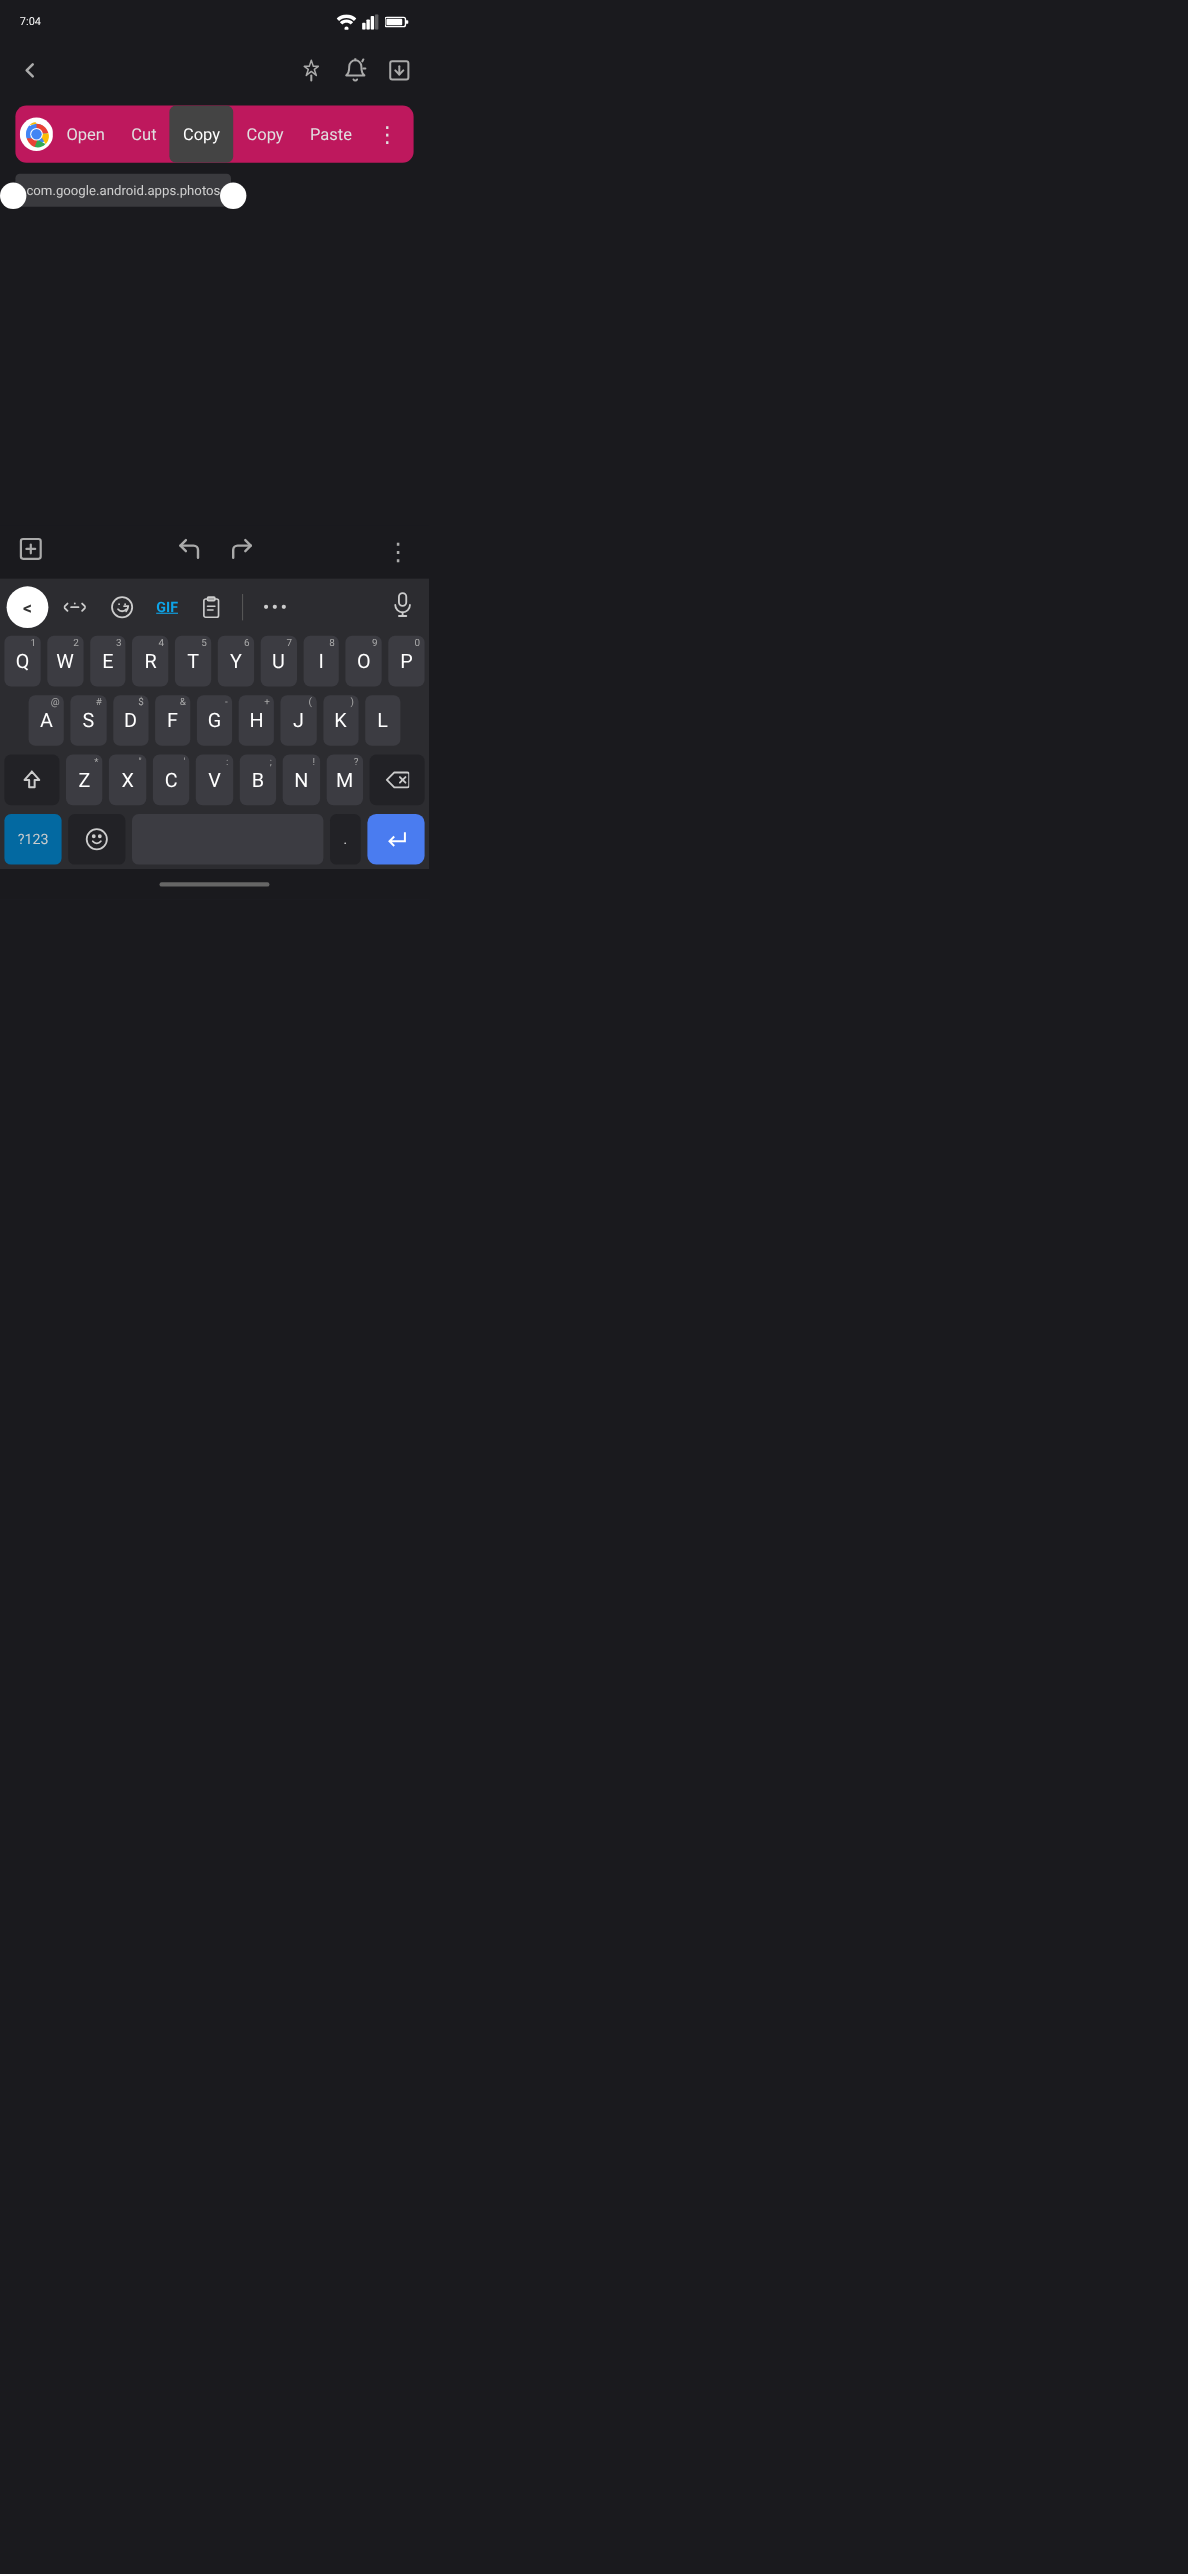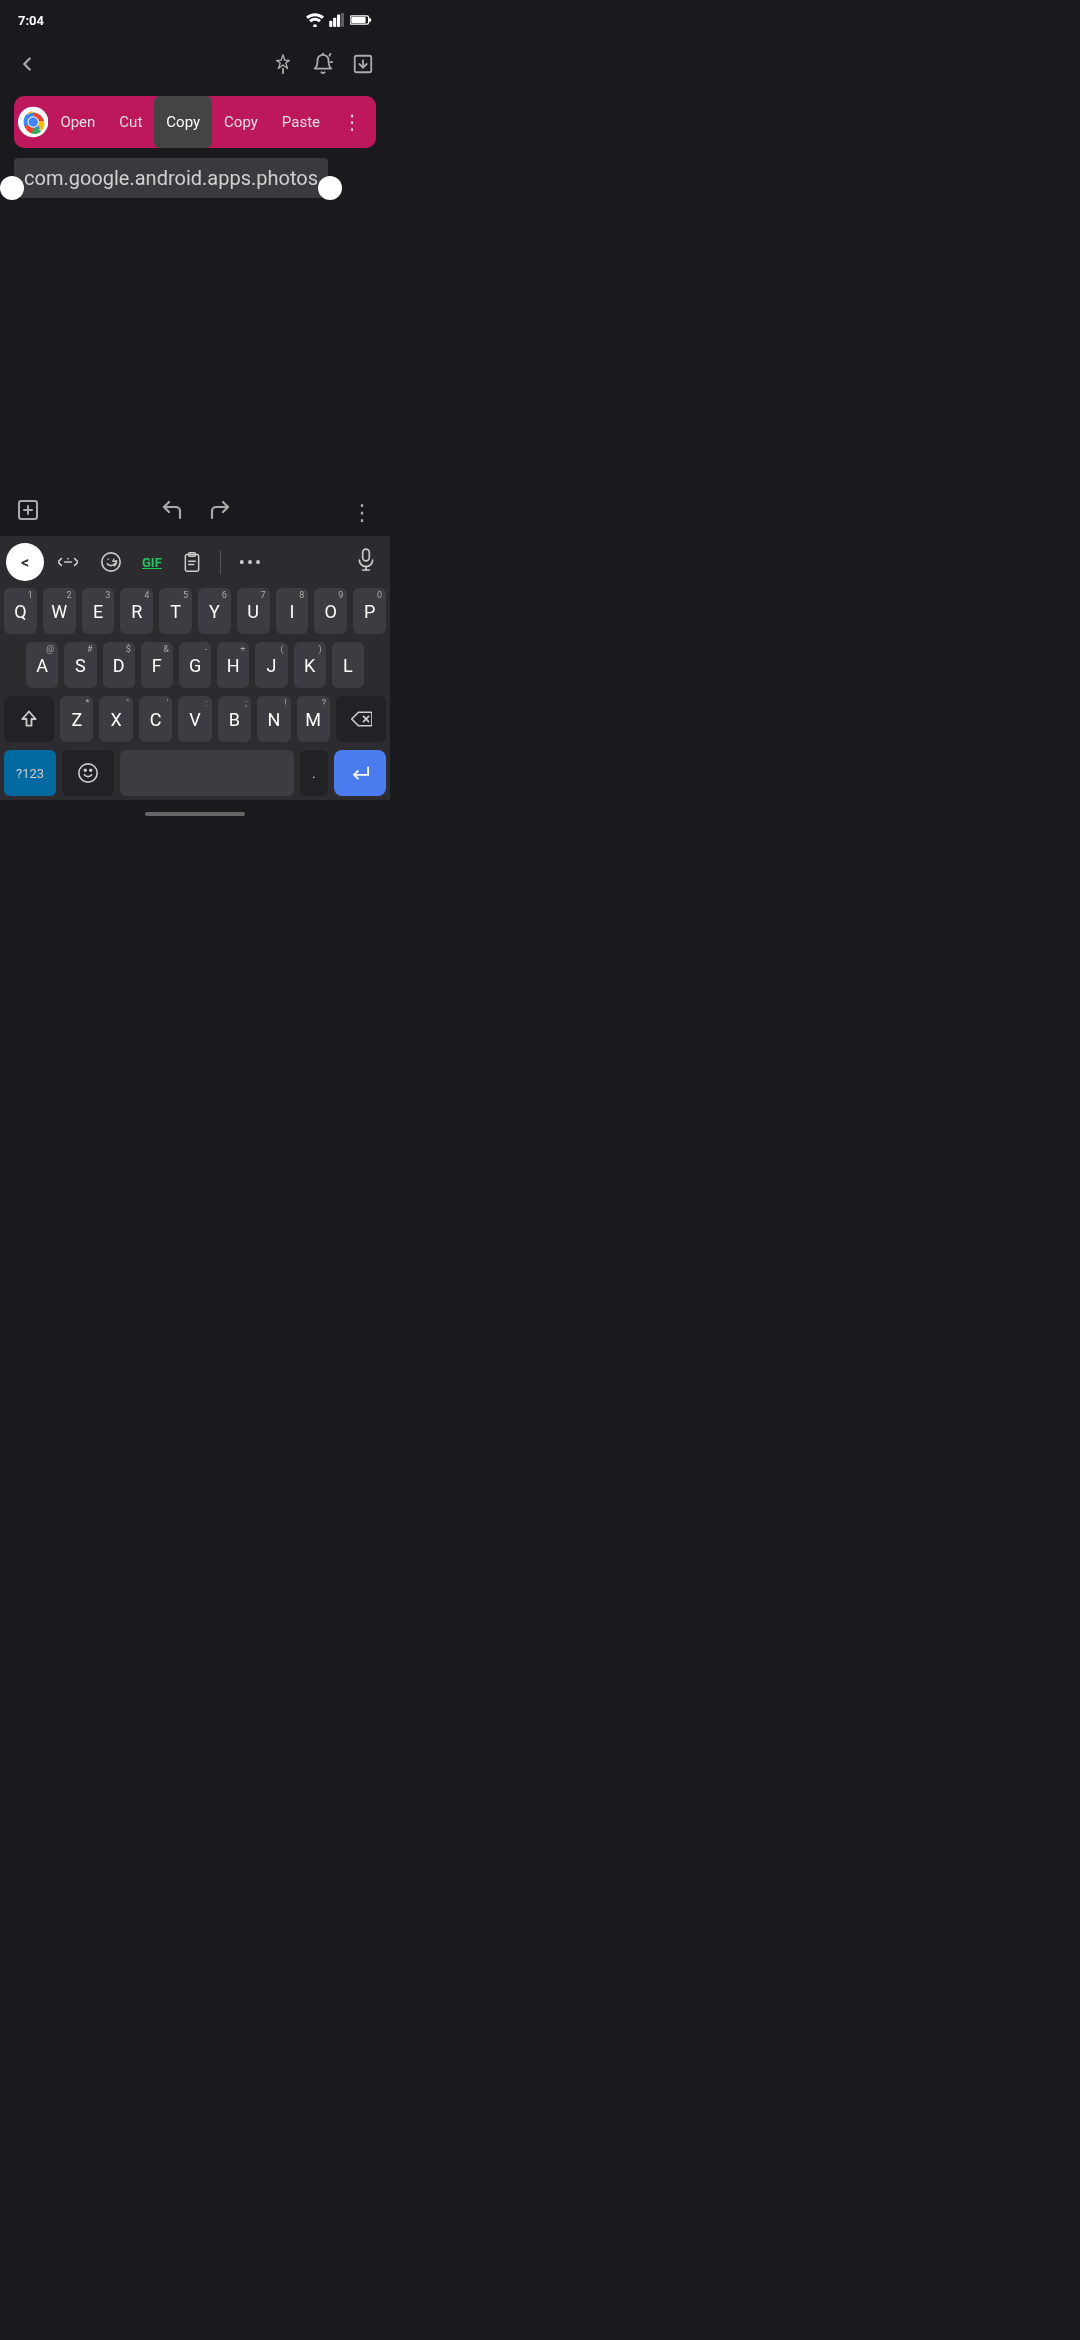--- a/index.html
+++ b/index.html
@@ -17,22 +17,22 @@
 
     
     .status-bar {
       display: flex;
       align-items: center;
       justify-content: space-between;
       padding: 10px 18px 6px;
       height: 36px;
     }
     .status-time {
-      font-size: 13px;
-      font-weight: 700;
+      font-size: 10px;
+      font-weight: 400;
       color: #fff;
     }
     .status-icons {
       display: flex;
       align-items: center;
       gap: 5px;
     }
 
     
     .top-bar {
@@ -100,21 +100,21 @@
 
     
     .text-area {
       margin: 10px 14px;
       position: relative;
     }
     .text-content {
       background: #3a3a3e;
       border-radius: 4px;
       padding: 8px 10px;
-      font-size: 20px;
+      font-size: 12px;
       color: #d0d0d0;
       display: inline-block;
       position: relative;
     }
     .selection-handle-left {
       position: absolute;
       left: -14px;
       bottom: -2px;
       width: 24px;
       height: 24px;
@@ -188,21 +188,21 @@
     .kbd-function-icon {
       color: #ccc;
       font-size: 18px;
       padding: 6px 8px;
       cursor: pointer;
       display: flex;
       align-items: center;
       justify-content: center;
     }
     .kbd-gif {
-      color: #22c55e;
+      color: #0ea5e9;
       font-size: 13px;
       font-weight: bold;
       padding: 4px 6px;
       cursor: pointer;
       text-decoration: underline;
     }
     .kbd-separator {
       width: 1px;
       height: 24px;
       background: #555;

